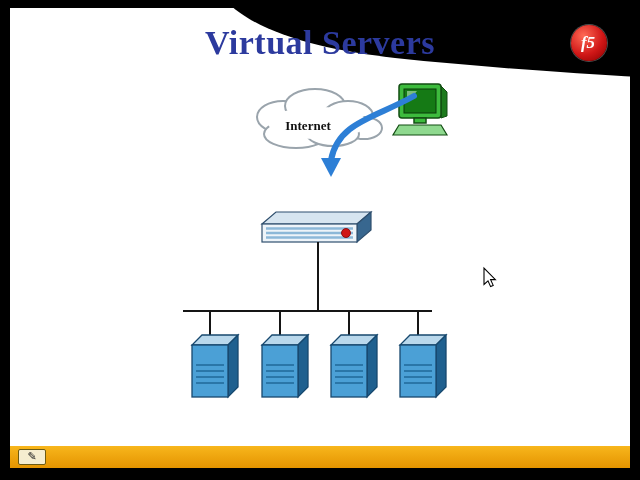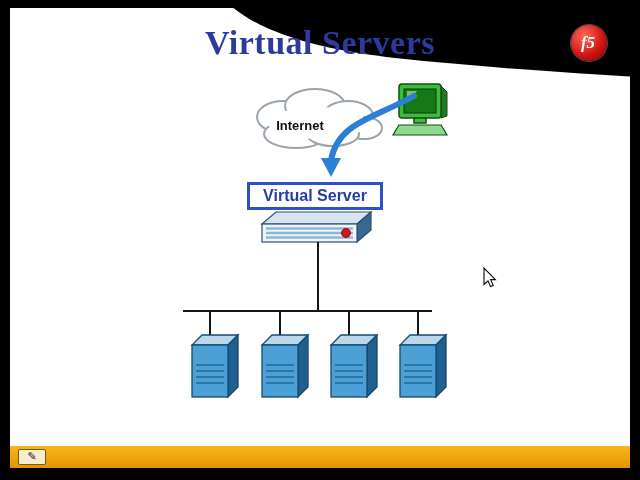--- a/index.html
+++ b/index.html
@@ -13,22 +13,22 @@
            font-family:"Liberation Serif", serif; font-weight:bold; font-size:34px;
            letter-spacing:0.5px; color:var(--title-blue); }
 
   .logo { position:absolute; left:571px; top:11px; width:36px; height:36px; border-radius:50%;
           background:radial-gradient(circle at 35% 30%, #ff6a55, var(--logo-red) 55%, #8f0000 95%);
           display:flex; align-items:center; justify-content:center;
           box-shadow:0 0 0 1px rgba(255,255,255,.3);margin-top:14px; }
   .logo span { color:#fff; font-style:italic; font-weight:bold; font-size:17px;
                font-family:"Liberation Serif", serif; transform:translateX(-1px); }
 
-  .internet-label { position:absolute; left:255px; top:118px; width:90px; text-align:center;
-                    font-size:13px; font-weight:bold; color:#111; }
+  .internet-label { position:absolute; left:263px; top:118px; width:90px; text-align:center;
+                    font-size:13px; font-weight:bold; color:#111;font-family:Liberation Serif, serif; }
 
   .vs-box { position:absolute; left:247px; top:182px; width:136px; height:28px; background:#fff;
             border:3px solid var(--box-border); display:flex; align-items:center; justify-content:center;
             font-size:16px; font-weight:bold; color:var(--box-text); }
 
   .bottom-bar { position:absolute; left:10px; top:446px; width:620px; height:22px;
                 background:linear-gradient(var(--bar-top), var(--bar-bottom)); }
   .pen-btn { position:absolute; left:8px; top:3px; width:28px; height:16px;
              background:#f5edcf; border:1px solid #6d5b12; border-radius:2px;
              font-size:11px; line-height:13px; text-align:center; color:#222; cursor:pointer; }
@@ -156,23 +156,20 @@
   </svg>
 
   <div class="title">Virtual Servers</div>
 
   <div class="logo">
     <span>f5</span>
   </div>
 
   <div class="internet-label">Internet</div>
 
-  <div class="vs-box">
-    <span>Virtual Server</span>
-  </div>
 
   <div class="bottom-bar">
     <div class="pen-btn">✎</div>
   </div>
 
   <svg class="layer" viewBox="0 0 640 480" style="pointer-events:none">
     <polygon class="cursor-arrow" points="484,268 484,284.5 488,280.8 490.6,286.6 493.2,285.4 490.6,279.6 495.4,279.6"></polygon>
   </svg>
 
 </div>

